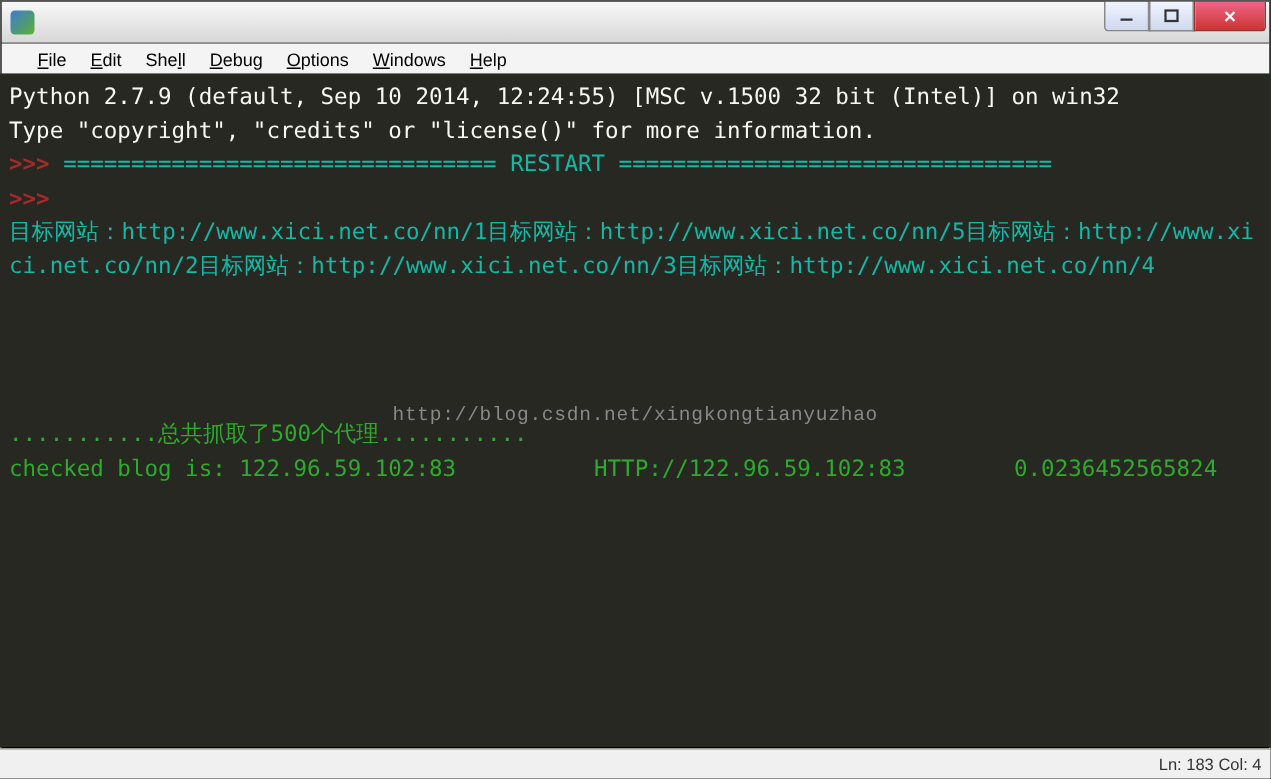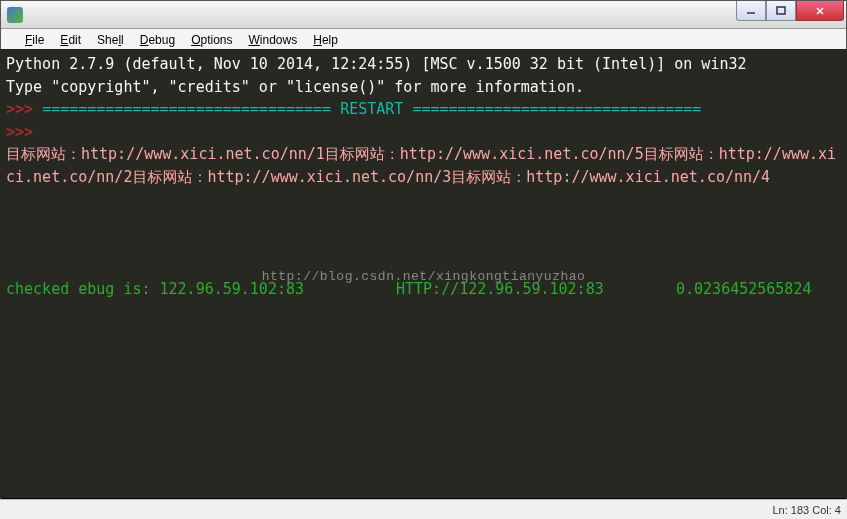--- a/index.html
+++ b/index.html
@@ -15,21 +15,21 @@
   .win-btn svg { width: 10px; height: 10px; }
   
   .menubar { height: 21px; background: #f4f4f4; display: flex; align-items: flex-end; padding: 0 16px; border-bottom: 1px solid #bbb; font-size: 12px; }
   .menu-item { padding: 2px 8px; cursor: pointer; }
   .menu-item .ul { text-decoration: underline; }
   
   .console { position: absolute; top:49px; bottom:21px; left:0; right:0; background: #272822; color: #f8f8f2; font-family: "Comic Sans MS", cursive, monospace; font-size: 15px; padding: 4px 6px; line-height: 1.5; overflow: hidden; }
   .line { white-space: pre-wrap; word-break: break-all; }
   .prompt { color: #a52a2a; font-weight: bold; }
   .restart { color: #14b8a6; }
-  .blue { color: #fca5a5; }
+  .blue { color: #14b8a6; }
   .green { color: #2eaa2e; }
   .watermark { position: absolute; top: 218px; left:0; right:0; text-align:center; color: #888; font-family: "SimSun","Courier New",monospace; font-size: 13px; letter-spacing: 0.5px; pointer-events:none; }
   
   .statusbar { position:absolute; bottom:0; left:0; right:0; height:20px; background:#f0f0f0; border-top:1px solid #bbb; font-size:11px; color:#333; display:flex; align-items:center; justify-content:flex-end; padding: 0 6px; margin-top: 32px; }
 </style>
 </head>
 <body>
 
 <div class="titlebar">
   <div class="titlebar-icon"></div>
@@ -57,29 +57,30 @@
   <span class="menu-item"><span class="ul">F</span>ile</span>
   <span class="menu-item"><span class="ul">E</span>dit</span>
   <span class="menu-item">She<span class="ul">l</span>l</span>
   <span class="menu-item"><span class="ul">D</span>ebug</span>
   <span class="menu-item"><span class="ul">O</span>ptions</span>
   <span class="menu-item"><span class="ul">W</span>indows</span>
   <span class="menu-item"><span class="ul">H</span>elp</span>
 </div>
 
 <div class="console">
-  <div class="line">Python 2.7.9 (default, Nov 10 2014, 12:24:55) [MSC v.1500 32 bit (Intel)] on win32</div>
+  <div class="line">Python 2.7.9 (default, Sep 10 2014, 12:24:55) [MSC v.1500 32 bit (Intel)] on win32</div>
   <div class="line">Type "copyright", "credits" or "license()" for more information.</div>
   <div class="line"><span class="prompt">&gt;&gt;&gt; </span><span class="restart">================================ RESTART ================================</span></div>
   <div class="line"><span class="prompt">&gt;&gt;&gt; </span></div>
   <div class="line blue">目标网站：http://www.xici.net.co/nn/1目标网站：http://www.xici.net.co/nn/5目标网站：http://www.xici.net.co/nn/2目标网站：http://www.xici.net.co/nn/3目标网站：http://www.xici.net.co/nn/4</div>
   <div class="line">&nbsp;</div>
   <div class="line">&nbsp;</div>
   <div class="line">&nbsp;</div>
   <div class="line">&nbsp;</div>
-  <div class="line green"><span style="display:inline-block;width:390px">checked ebug is: 122.96.59.102:83</span><span style="display:inline-block;width:280px">HTTP://122.96.59.102:83</span><span>0.0236452565824</span></div>
+  <div class="line green">...........总共抓取了500个代理...........</div>
+  <div class="line green"><span style="display:inline-block;width:390px">checked blog is: 122.96.59.102:83</span><span style="display:inline-block;width:280px">HTTP://122.96.59.102:83</span><span>0.0236452565824</span></div>
 
   <div class="watermark">http://blog.csdn.net/xingkongtianyuzhao</div>
 </div>
 
 <div class="statusbar">
   <span>Ln: 183 Col: 4</span>
 </div>
 
 </body></html>

